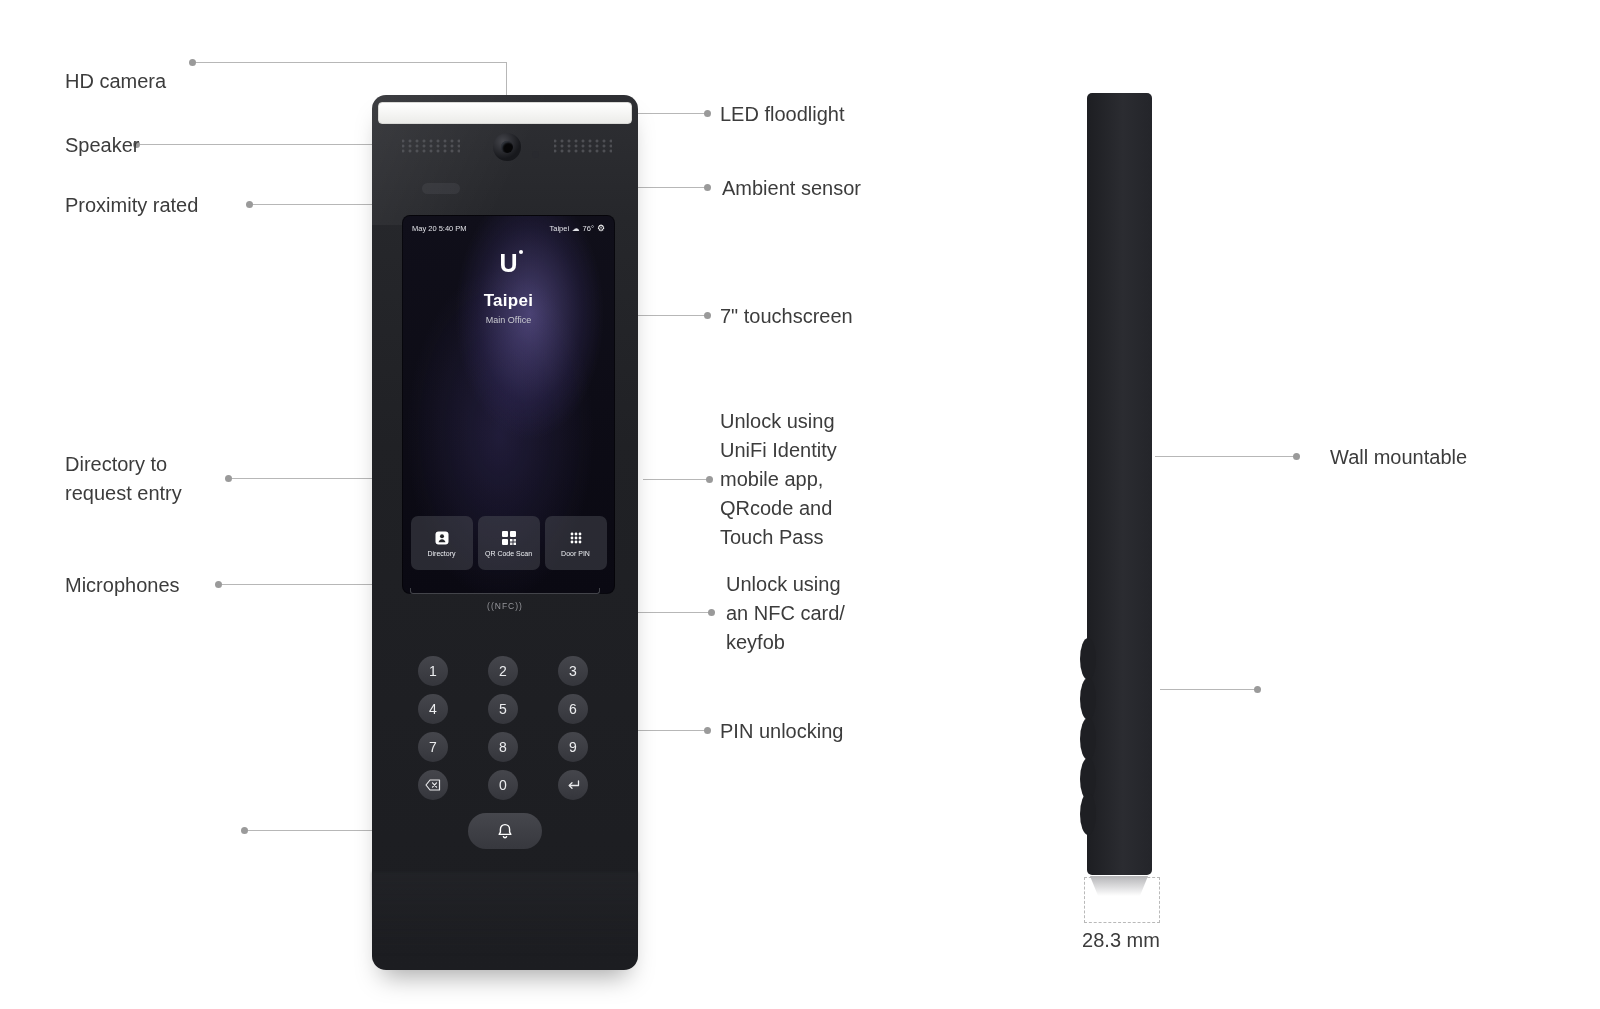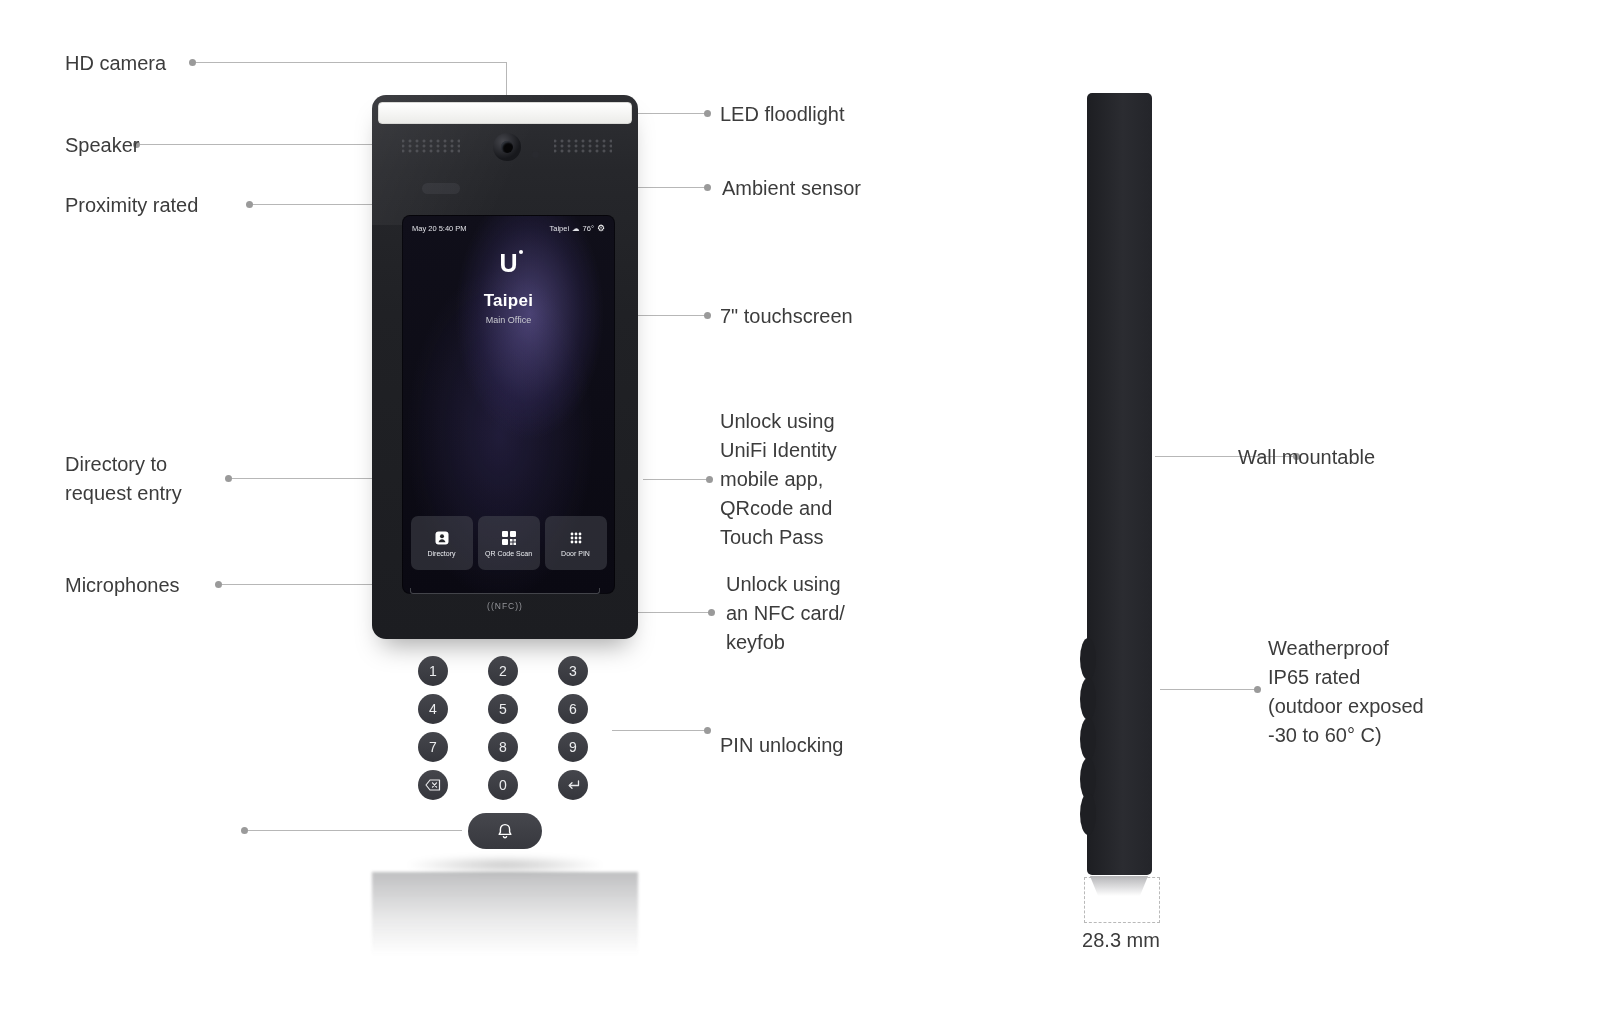--- a/index.html
+++ b/index.html
@@ -6,21 +6,21 @@
   .canvas{position:relative;width:1600px;height:1009px;background:#ffffff;
           font-family:"Liberation Sans",sans-serif;overflow:hidden;}
 
   
   .callout{position:absolute;font-size:20px;line-height:29px;color:#3c3c3c;white-space:pre-line;}
   .lline{position:absolute;height:1px;background:#b7b7b7;}
   .vline{position:absolute;width:1px;background:#b7b7b7;}
   .ldot{position:absolute;width:7px;height:7px;border-radius:50%;background:#9a9a9a;}
 
   
-  .device-front{position:absolute;left:372px;top:95px;width:266px;height:544px;border-radius:14px;
+  .device-front{position:absolute;left:372px;top:95px;width:266px;height:875px;border-radius:14px;
     background:linear-gradient(180deg,#2e2f33 0%,#26272b 14%,#202125 40%,#1c1d21 100%);
     box-shadow:0 16px 26px -10px rgba(0,0,0,0.35);}
   .sheen{position:absolute;left:0;top:0;right:0;height:130px;border-radius:14px 14px 0 0;
     background:linear-gradient(115deg,rgba(255,255,255,0.07),rgba(255,255,255,0) 55%);}
   .floodlight{position:absolute;left:6px;top:7px;width:252px;height:20px;border-radius:4px;
     background:linear-gradient(180deg,#ffffff,#ecece9);border:1px solid #d9d9d6;}
   .grille{position:absolute;width:58px;height:14px;
     background-image:radial-gradient(circle,#5a5b60 1.1px,transparent 1.4px);
     background-size:7px 5px;background-position:center;}
   .camera{position:absolute;left:121px;top:38px;width:28px;height:28px;border-radius:50%;
@@ -122,45 +122,41 @@
 
   <div class="lline" style="left:612px;top:730px;width:95px;"></div>
   <div class="ldot" style="left:704px;top:727px;"></div>
 
   <div class="lline" style="left:1155px;top:456px;width:141px;"></div>
   <div class="ldot" style="left:1293px;top:453px;"></div>
 
   <div class="lline" style="left:1160px;top:689px;width:97px;"></div>
   <div class="ldot" style="left:1254px;top:686px;"></div>
 
-  <div class="callout" style="left:65px;top:49px;">HD camera</div>
+  <div class="callout" style="left:65px;top:67px;">HD camera</div>
   <div class="callout" style="left:65px;top:131px;">Speaker</div>
   <div class="callout" style="left:65px;top:191px;">Proximity rated</div>
   <div class="callout" style="left:65px;top:450px;">Directory to
 request entry</div>
   <div class="callout" style="left:65px;top:571px;">Microphones</div>
 
   <div class="callout" style="left:720px;top:100px;">LED floodlight</div>
   <div class="callout" style="left:722px;top:174px;">Ambient sensor</div>
   <div class="callout" style="left:720px;top:302px;">7" touchscreen</div>
   <div class="callout" style="left:720px;top:407px;">Unlock using
 UniFi Identity
 mobile app,
 QRcode and
 Touch Pass</div>
   <div class="callout" style="left:726px;top:570px;">Unlock using
 an NFC card/
 keyfob</div>
-  <div class="callout" style="left:720px;top:717px;margin-top:14px;">PIN unlocking</div>
-
-  <div class="callout" style="left:1238px;top:443px;">Wall mountable</div>
-  <div class="callout" style="left:1268px;top:634px;">Weatherproof
-IP65 rated
-(outdoor exposed
--30 to 60° C)</div>
+  <div class="callout" style="left:720px;top:717px;">PIN unlocking</div>
+
+  <div class="callout" style="left:1330px;top:443px;">Wall mountable</div>
 
   <div class="front-base-shadow"></div>
   <div class="device-front">
     <div class="sheen"></div>
     <div class="floodlight"></div>
     <div class="grille" style="left:30px;top:44px;"></div>
     <div class="grille" style="left:182px;top:44px;"></div>
     <div class="camera">
       <div class="camera-lens"></div>
     </div>

